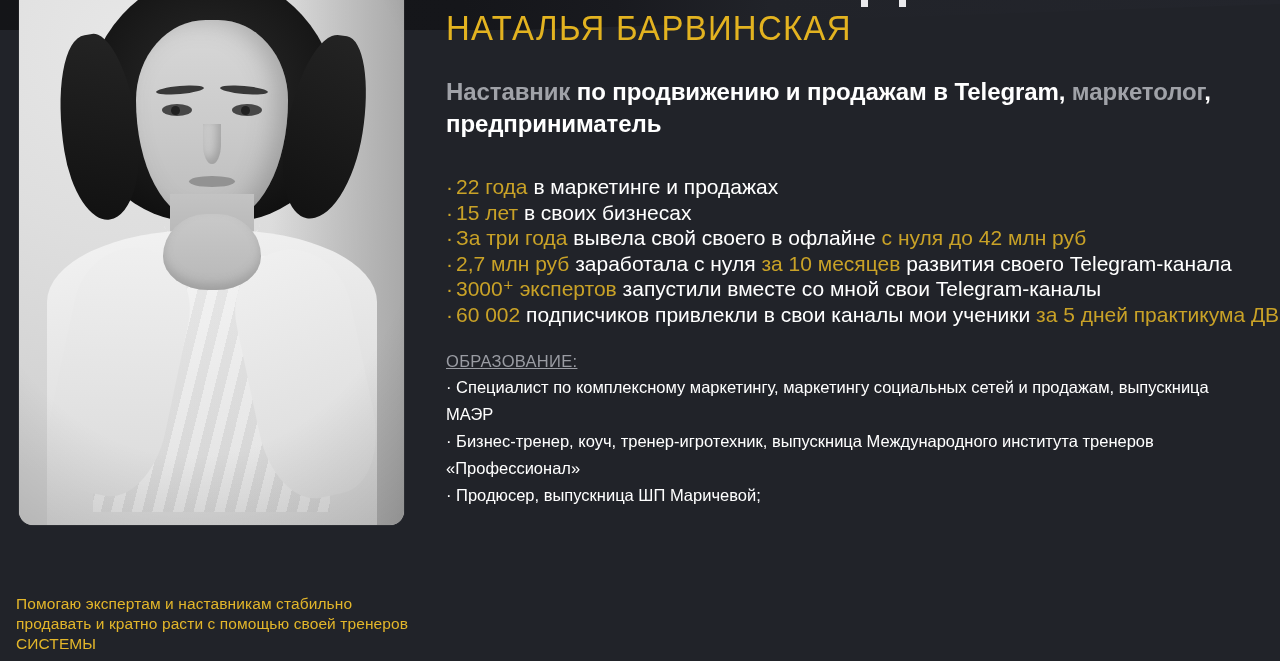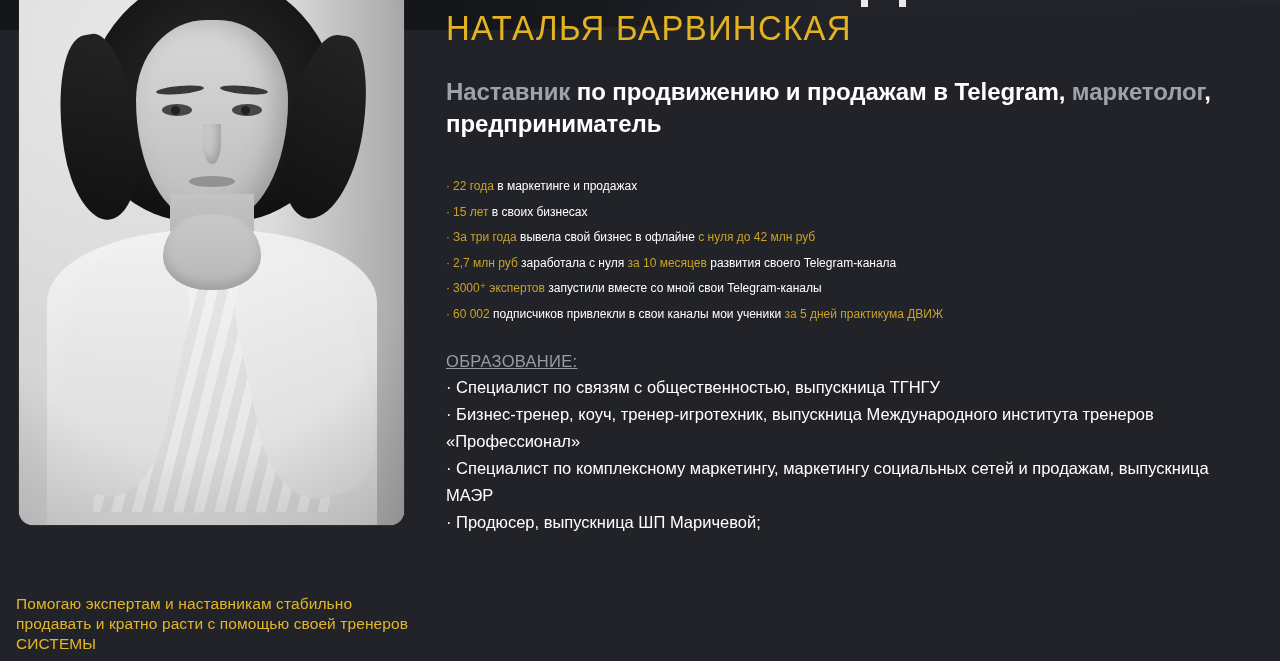--- a/index.html
+++ b/index.html
@@ -187,21 +187,21 @@
   }
   .subtitle .muted{color:#a0a2a8;}
 
   .facts{
     margin:0;
     padding:0;
     list-style:none;
     padding-top:34px;
   }
   .facts li{
-    font-size:12px;
+    font-size:21px;
     line-height:25.5px;
     color:#ffffff;
     letter-spacing:0;
     white-space:nowrap;
   }
   .facts li .dot{color:#c9a227;margin-right:3px;}
   .facts li .hl{color:#c9a227;}
 
   .edu{
     padding-top:22px;
@@ -263,30 +263,29 @@
 
     <h1 class="headline">НАТАЛЬЯ БАРВИНСКАЯ</h1>
 
     <p class="subtitle">
       <span class="muted">Наставник </span><span>по продвижению и продажам в Telegram</span><span>, </span><span class="muted">маркетолог</span><span>, предприниматель</span>
     </p>
 
     <ul class="facts">
         <li><span class="dot">·</span><span class="hl">22 года</span><span> в маркетинге и продажах</span></li>
         <li><span class="dot">·</span><span class="hl">15 лет</span><span> в своих бизнесах</span></li>
-        <li><span class="dot">·</span><span class="hl">За три года</span><span> вывела свой бизнес в офлайне </span><span class="hl">с нуля до 42 млн руб</span></li>
+        <li><span class="dot">·</span><span class="hl">За три года</span><span> вывела свой своего в офлайне </span><span class="hl">с нуля до 42 млн руб</span></li>
         <li><span class="dot">·</span><span class="hl">2,7 млн руб</span><span> заработала с нуля </span><span class="hl">за 10 месяцев</span><span> развития своего Telegram-канала</span></li>
         <li><span class="dot">·</span><span class="hl">3000⁺ экспертов</span><span> запустили вместе со мной свои Telegram-каналы</span></li>
         <li><span class="dot">·</span><span class="hl">60 002</span><span> подписчиков привлекли в свои каналы мои ученики </span><span class="hl">за 5 дней практикума ДВИЖ</span></li>
       </ul>
 
     <div class="edu">
       <div class="edu-title">ОБРАЗОВАНИЕ:</div>
       <ul class="edu-list">
-          <li>· Специалист по связям с общественностью, выпускница ТГНГУ</li>
+          <li>· Специалист по комплексному маркетингу, маркетингу социальных сетей и продажам, выпускница МАЭР</li>
           <li>· Бизнес-тренер, коуч, тренер-игротехник, выпускница Международного института тренеров «Профессионал»</li>
-          <li>· Специалист по комплексному маркетингу, маркетингу социальных сетей и продажам, выпускница МАЭР</li>
           <li>· Продюсер, выпускница ШП Маричевой;</li>
         </ul>
     </div>
 
   </div>
 </div>
 
 </body></html>

